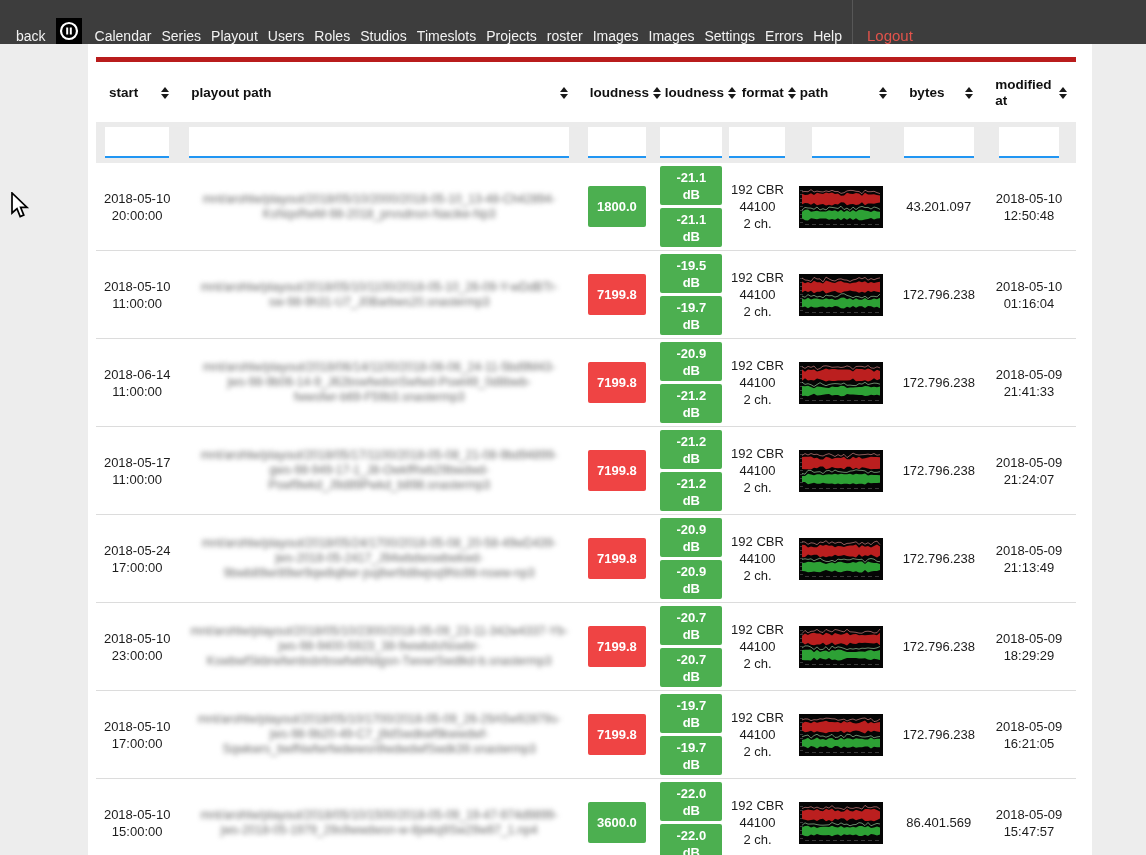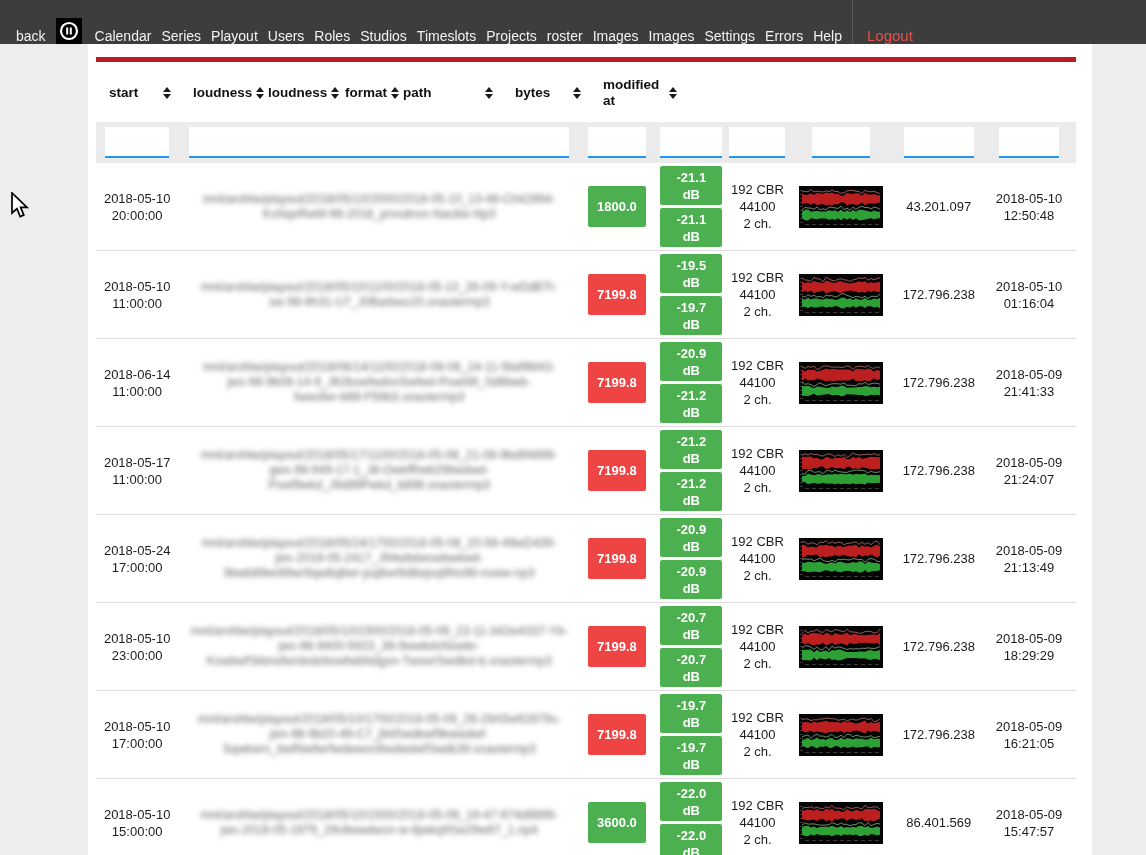--- a/index.html
+++ b/index.html
@@ -91,20 +91,27 @@
   <div class="panel">
     <div class="tablewrap">
       <div class="thead">
           <div class="th c-start">
             <span class="lbl">start</span>
             <span class="sort">
               <i class="up"></i>
               <i class="dn"></i>
             </span>
           </div>
+          <div class="th c-path">
+            <span class="lbl">playout path</span>
+            <span class="sort">
+              <i class="up"></i>
+              <i class="dn"></i>
+            </span>
+          </div>
           <div class="th c-sec">
             <span class="lbl">loudness</span>
             <span class="sort">
               <i class="up"></i>
               <i class="dn"></i>
             </span>
           </div>
           <div class="th c-loud">
             <span class="lbl">loudness</span>
             <span class="sort">

